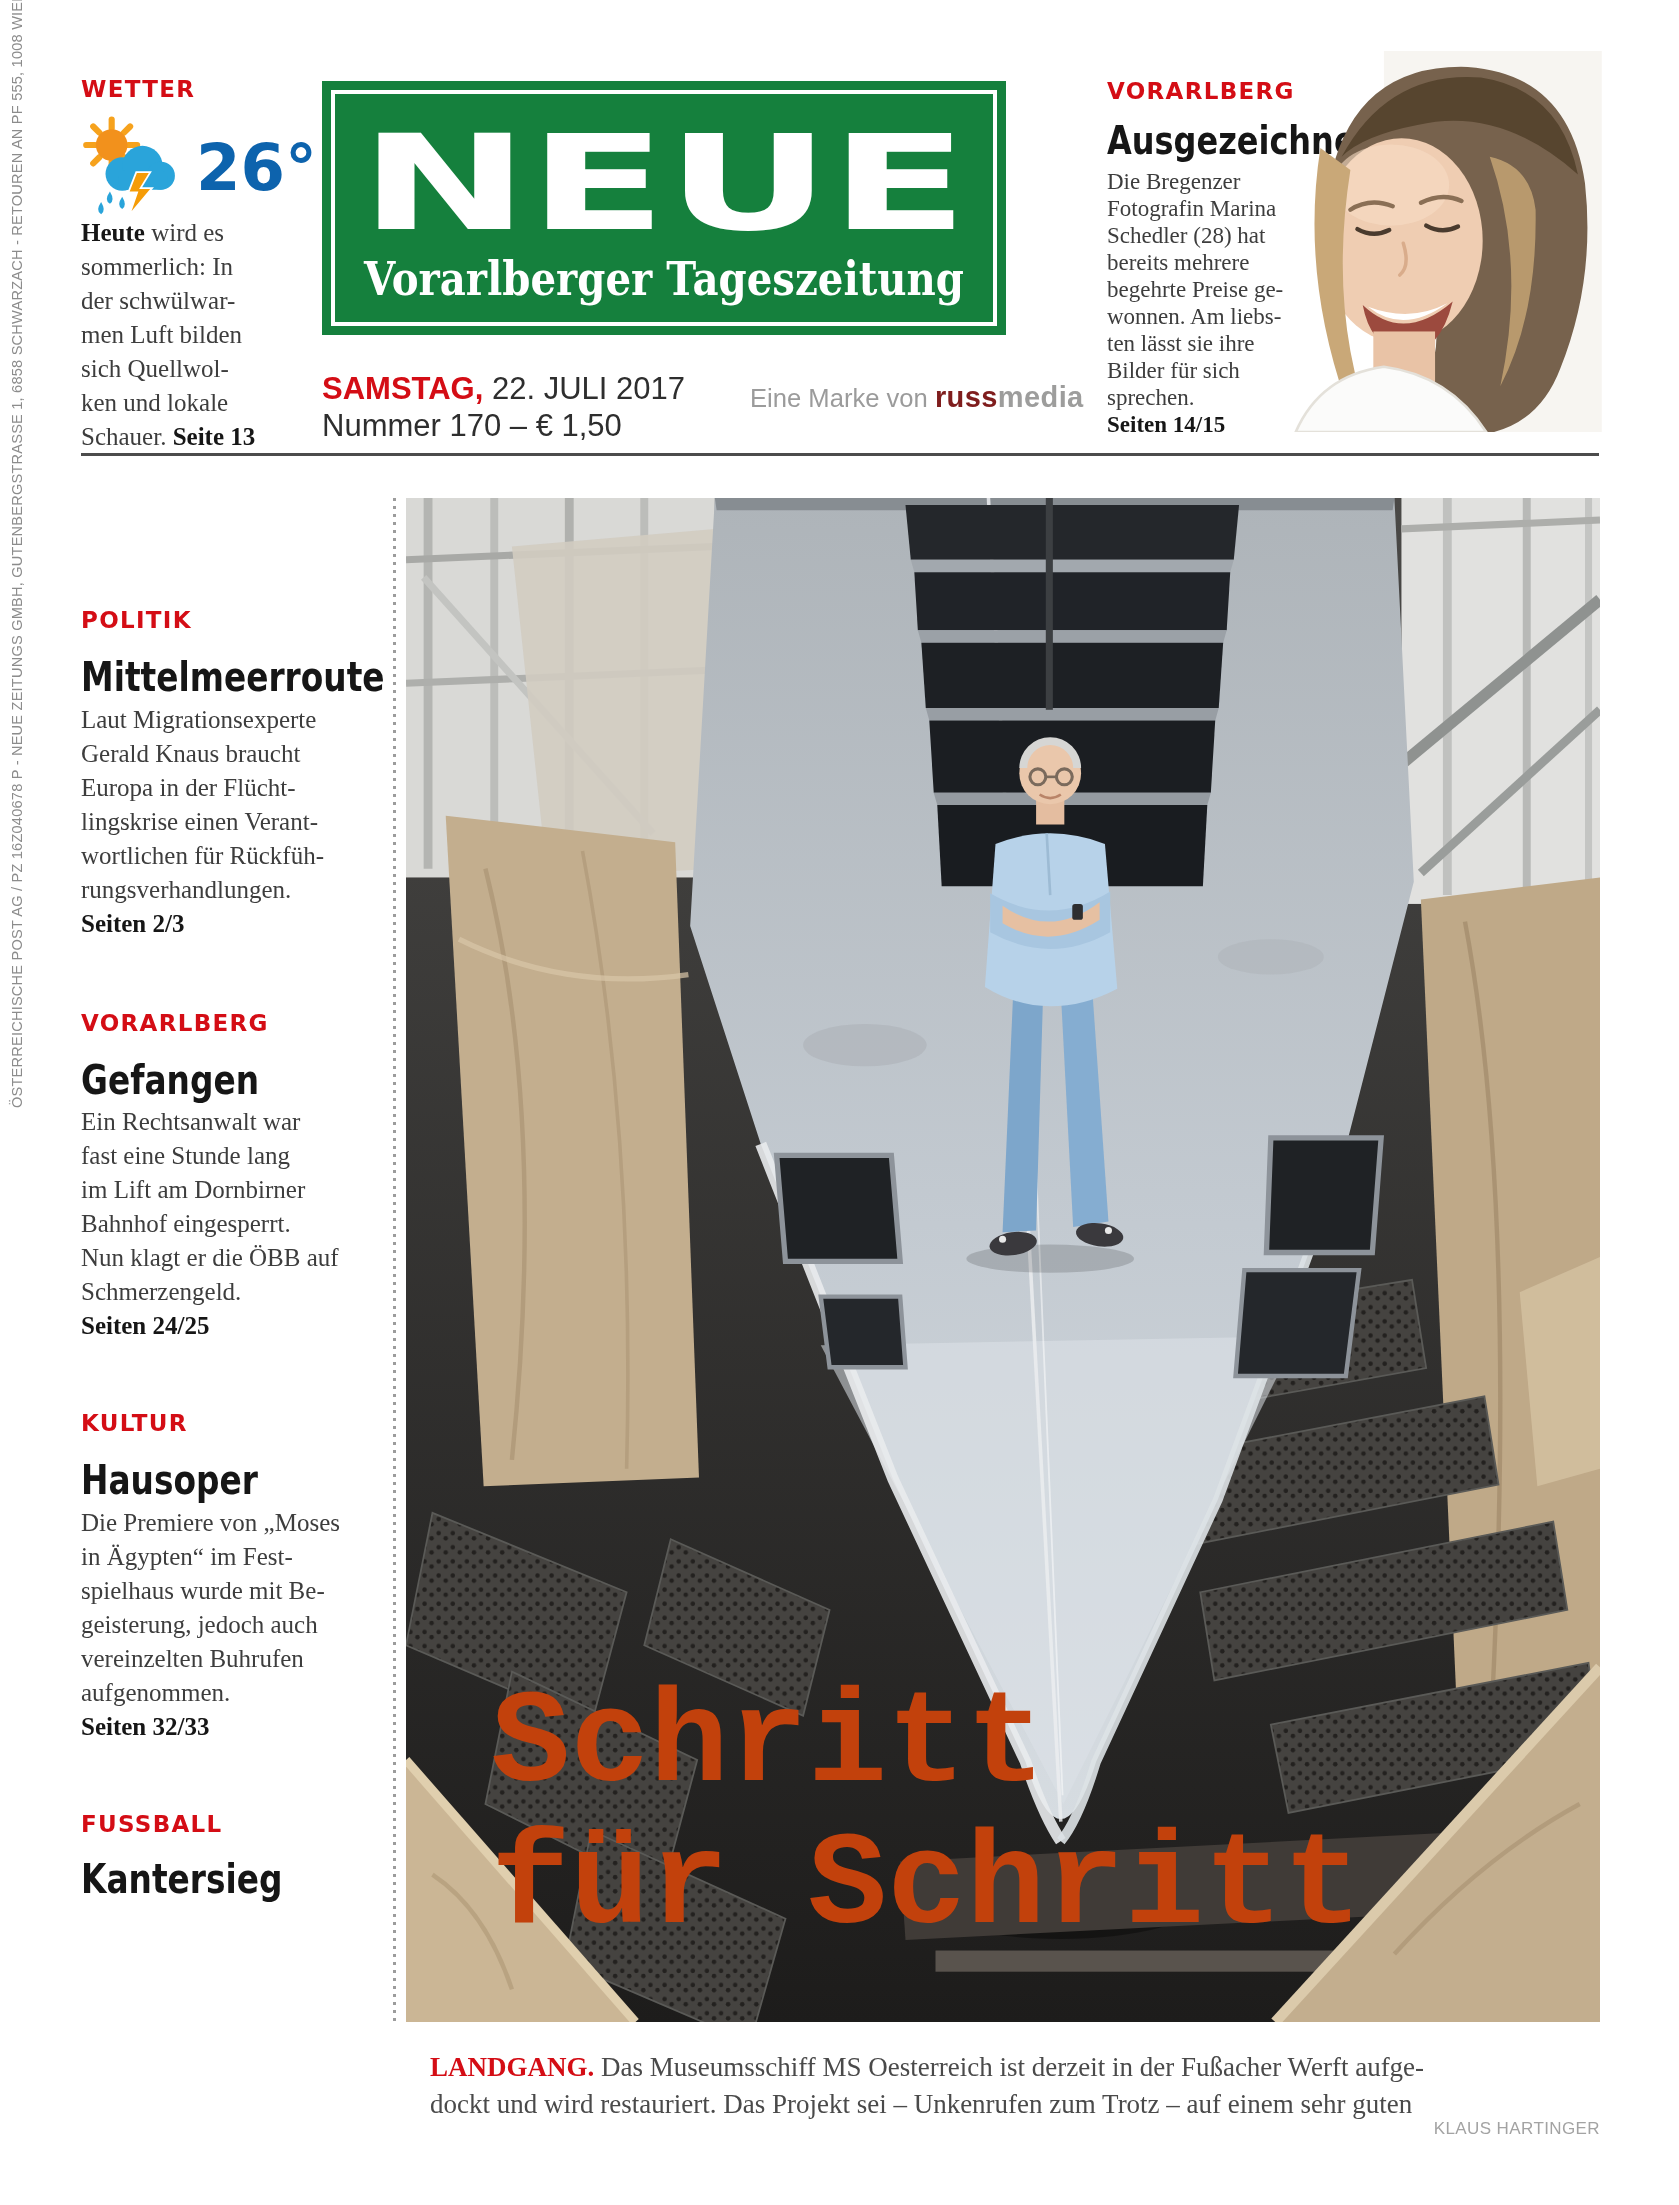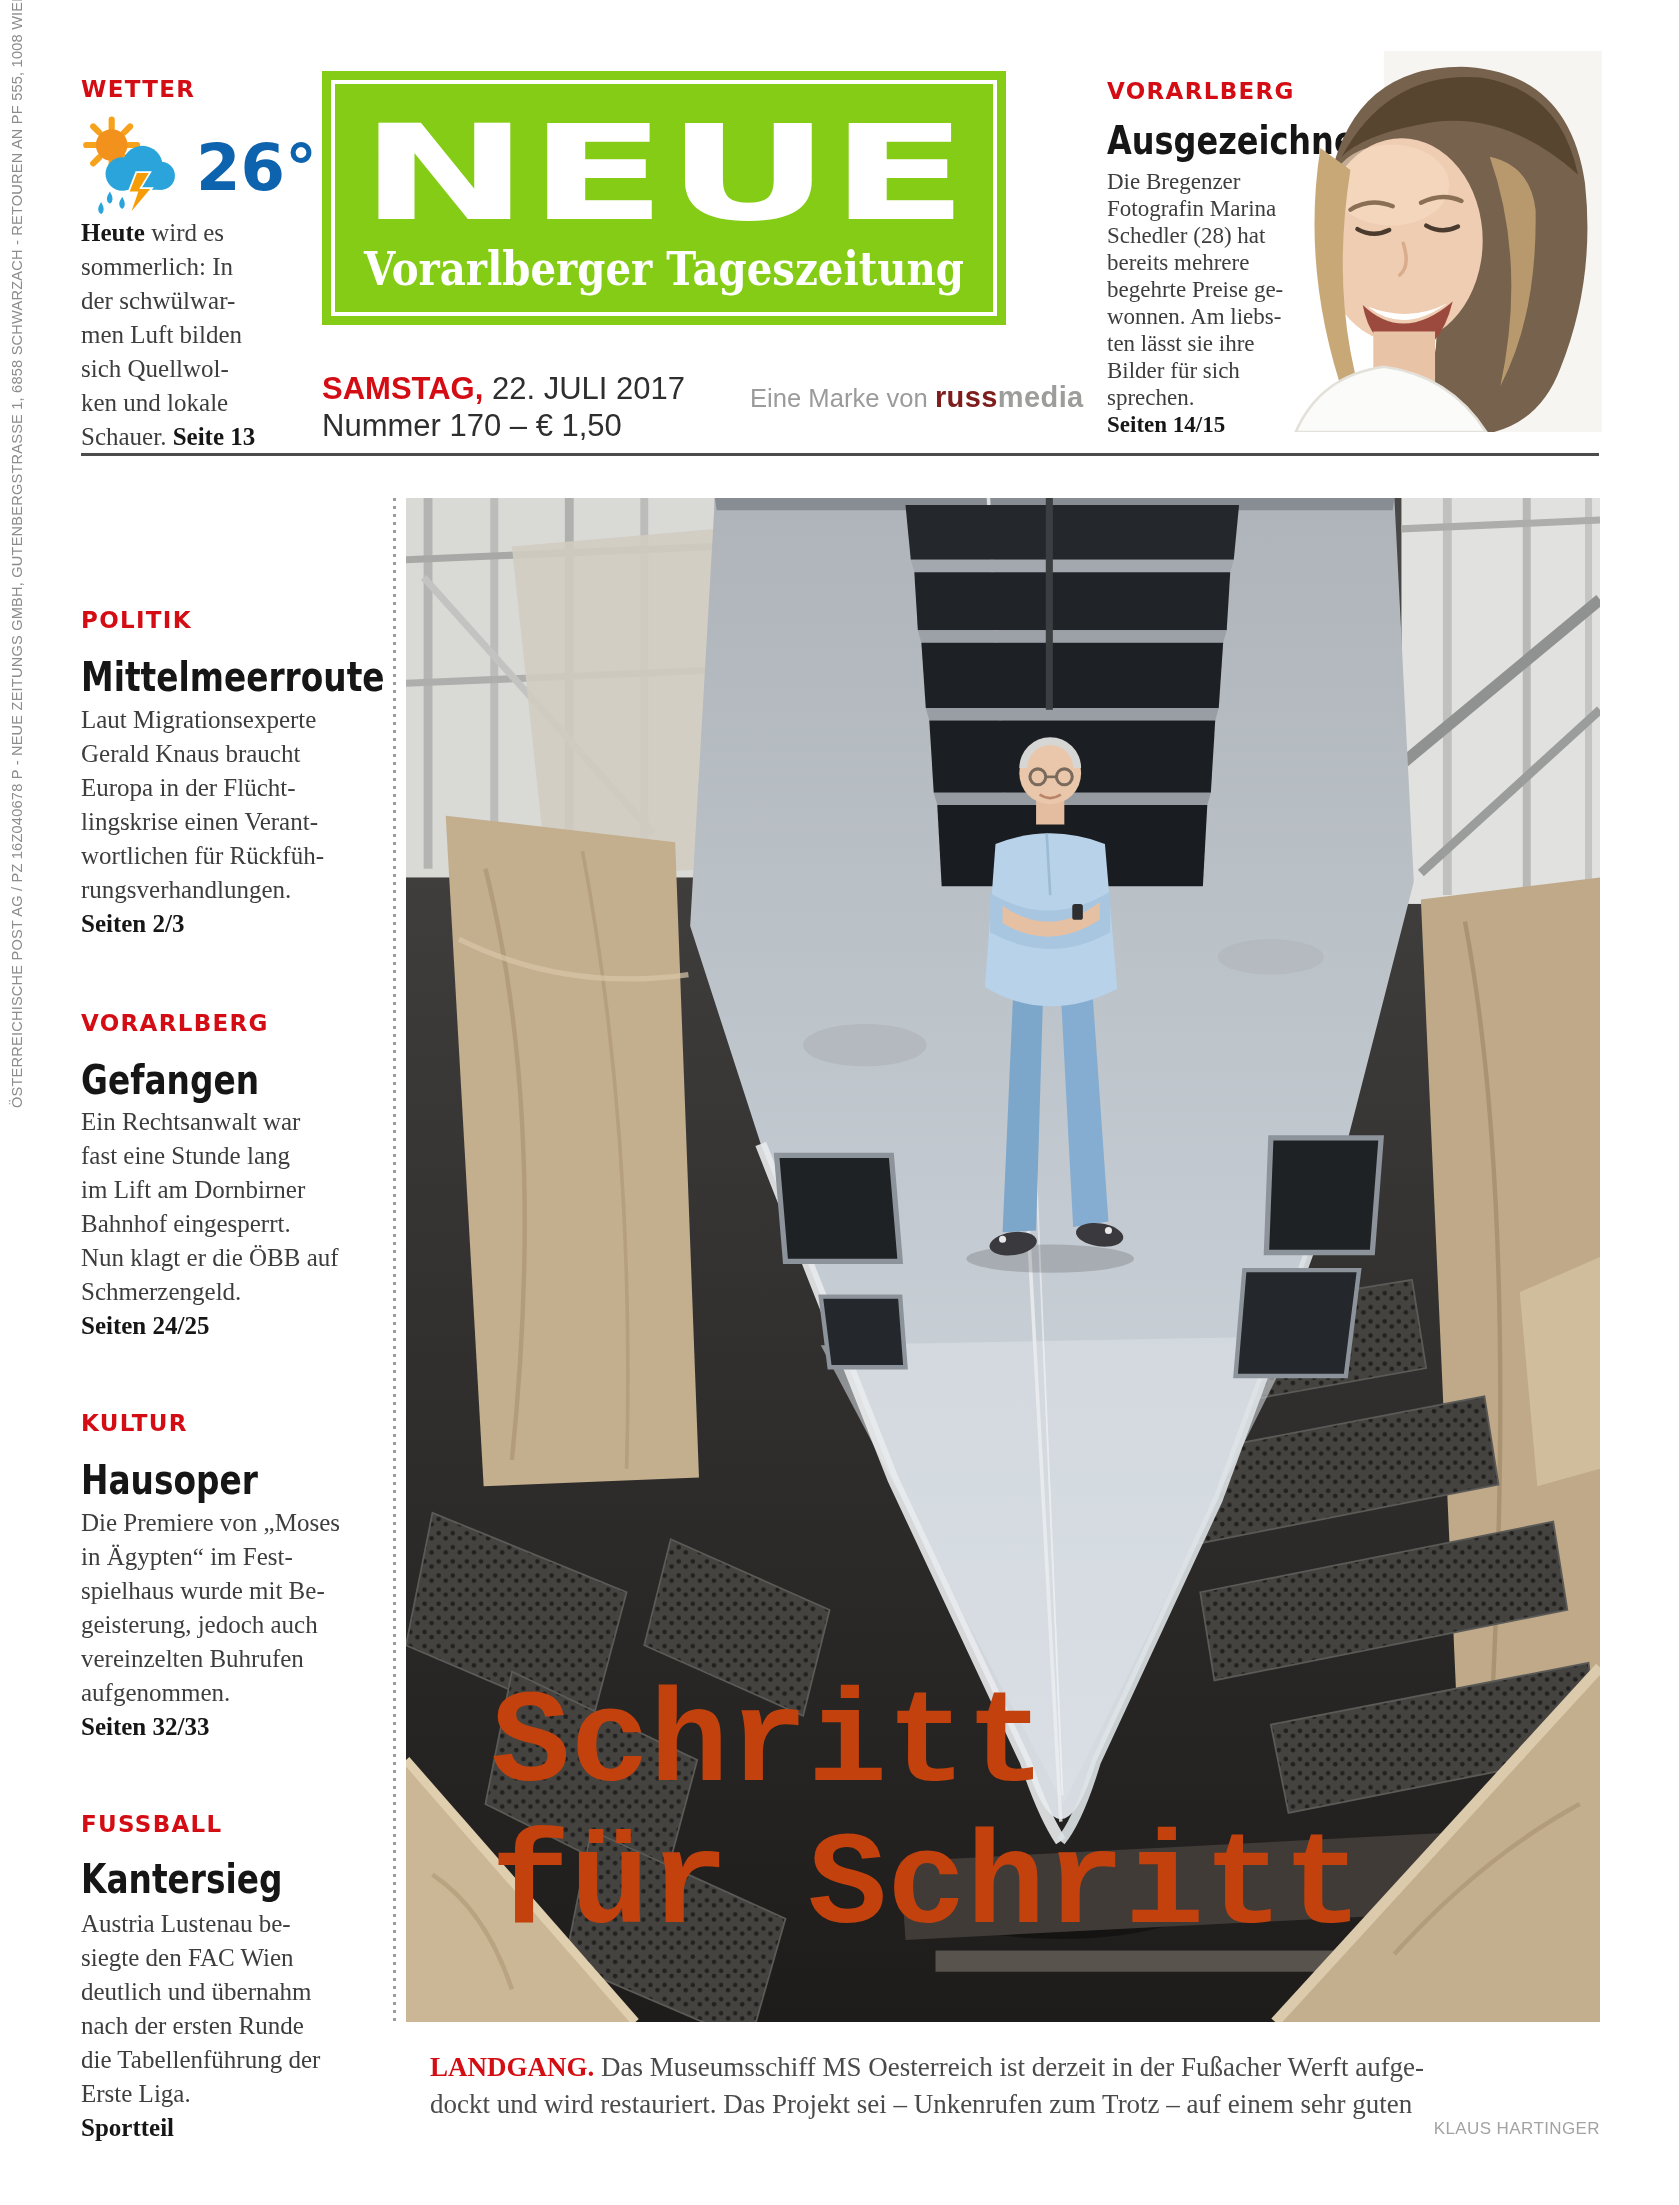--- a/index.html
+++ b/index.html
@@ -9,21 +9,21 @@
   .red-label{font-family:"DejaVu Sans","Liberation Sans",sans-serif;font-weight:bold;
              font-size:23px;letter-spacing:1.3px;color:#d40d15;white-space:nowrap;}
   .sec-title{font-family:"DejaVu Sans","Liberation Sans",sans-serif;font-weight:bold;
              font-size:41px;color:#161616;transform:scaleX(.8);transform-origin:left top;white-space:nowrap;}
   .body-col{font-family:"Liberation Serif","DejaVu Serif",serif;font-size:25px;line-height:34px;
             color:#3d3d3d;white-space:nowrap;}
   .body-col b{color:#161616;}
   .spine{color:#8c8c8c;font-size:14.6px;letter-spacing:0.2px;white-space:nowrap;
          transform:rotate(-90deg);transform-origin:left top;}
   
-  .mast-box{left:322px;top:71px;width:684px;height:254px;background:#84cc16;box-sizing:border-box;padding:9px;}
+  .mast-box{left:322px;top:81px;width:684px;height:254px;background:#15803d;box-sizing:border-box;padding:9px;}
   .mast-inner{border:4.4px solid #ffffff;width:100%;height:100%;box-sizing:border-box;
               display:flex;flex-direction:column;align-items:center;justify-content:center;}
   .dateline{font-size:31px;color:#2e2e2e;white-space:nowrap;}
   .dateline .day{color:#d40d15;font-weight:bold;}
   .brandline{font-size:25.6px;color:#9b9b9b;white-space:nowrap;}
   .brandline .bl-dark{font-weight:bold;color:#7f1d1d;font-size:29px;letter-spacing:0.4px;}
   .brandline .bl-light{font-weight:bold;color:#9d9d9c;font-size:29px;letter-spacing:0.4px;}
   
   .temp{font-family:"DejaVu Sans","Liberation Sans",sans-serif;font-weight:bold;font-size:64px;color:#0d63ad;}
   
@@ -188,29 +188,20 @@
     <div>in Ägypten“ im Fest-</div>
     <div>spielhaus wurde mit Be-</div>
     <div>geisterung, jedoch auch</div>
     <div>vereinzelten Buhrufen</div>
     <div>aufgenommen.</div>
     <div><b>Seiten 32/33</b></div>
   </div>
 
   <div class="abs red-label" style="left:81px;top:1811px;">FUSSBALL</div>
   <div class="abs sec-title" style="left:81px;top:1855px;">Kantersieg</div>
-  <div class="abs body-col" style="left:81px;top:1907px;">
-    <div>Austria Lustenau be-</div>
-    <div>siegte den FAC Wien</div>
-    <div>deutlich und übernahm</div>
-    <div>nach der ersten Runde</div>
-    <div>die Tabellenführung der</div>
-    <div>Erste Liga.</div>
-    <div><b>Sportteil</b></div>
-  </div>
 
   <div class="abs vdots"></div>
 
   <div class="abs photo">
     <svg width="1194" height="1524" viewBox="0 0 1353 1727" preserveAspectRatio="none">
       <defs>
         <linearGradient id="deckg" x1="0" y1="0" x2="0" y2="1">
           <stop offset="0" stop-color="#aeb4b9"></stop>
             <stop offset=".55" stop-color="#c3cad1"></stop>
             <stop offset="1" stop-color="#d6dce1"></stop>

